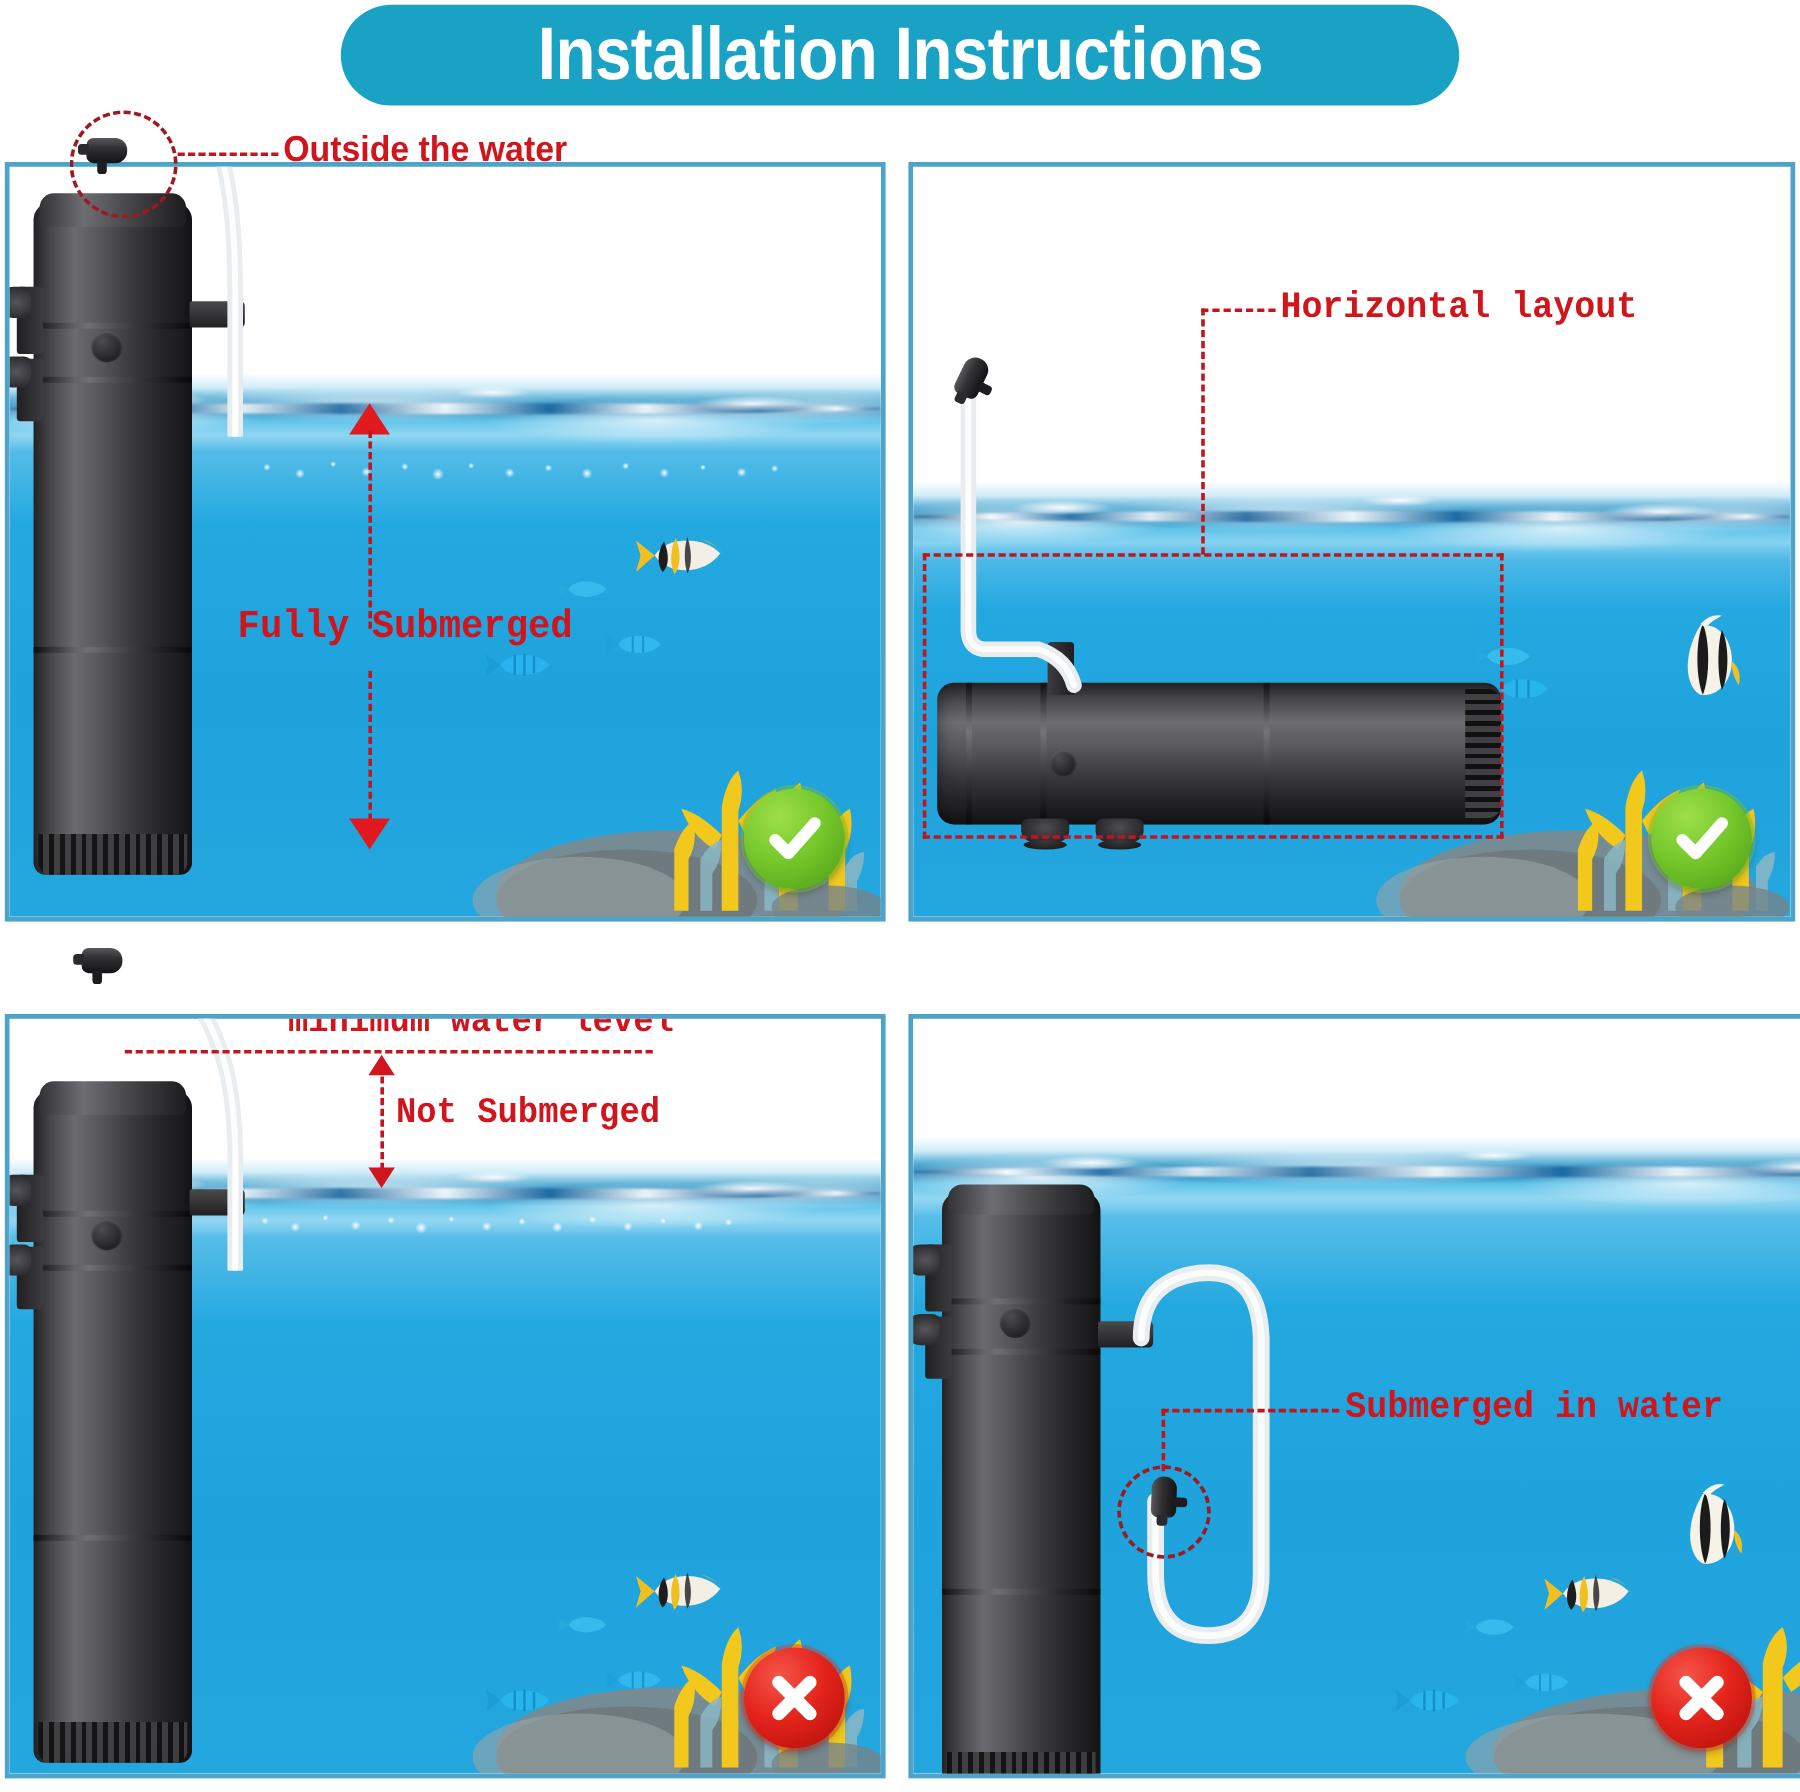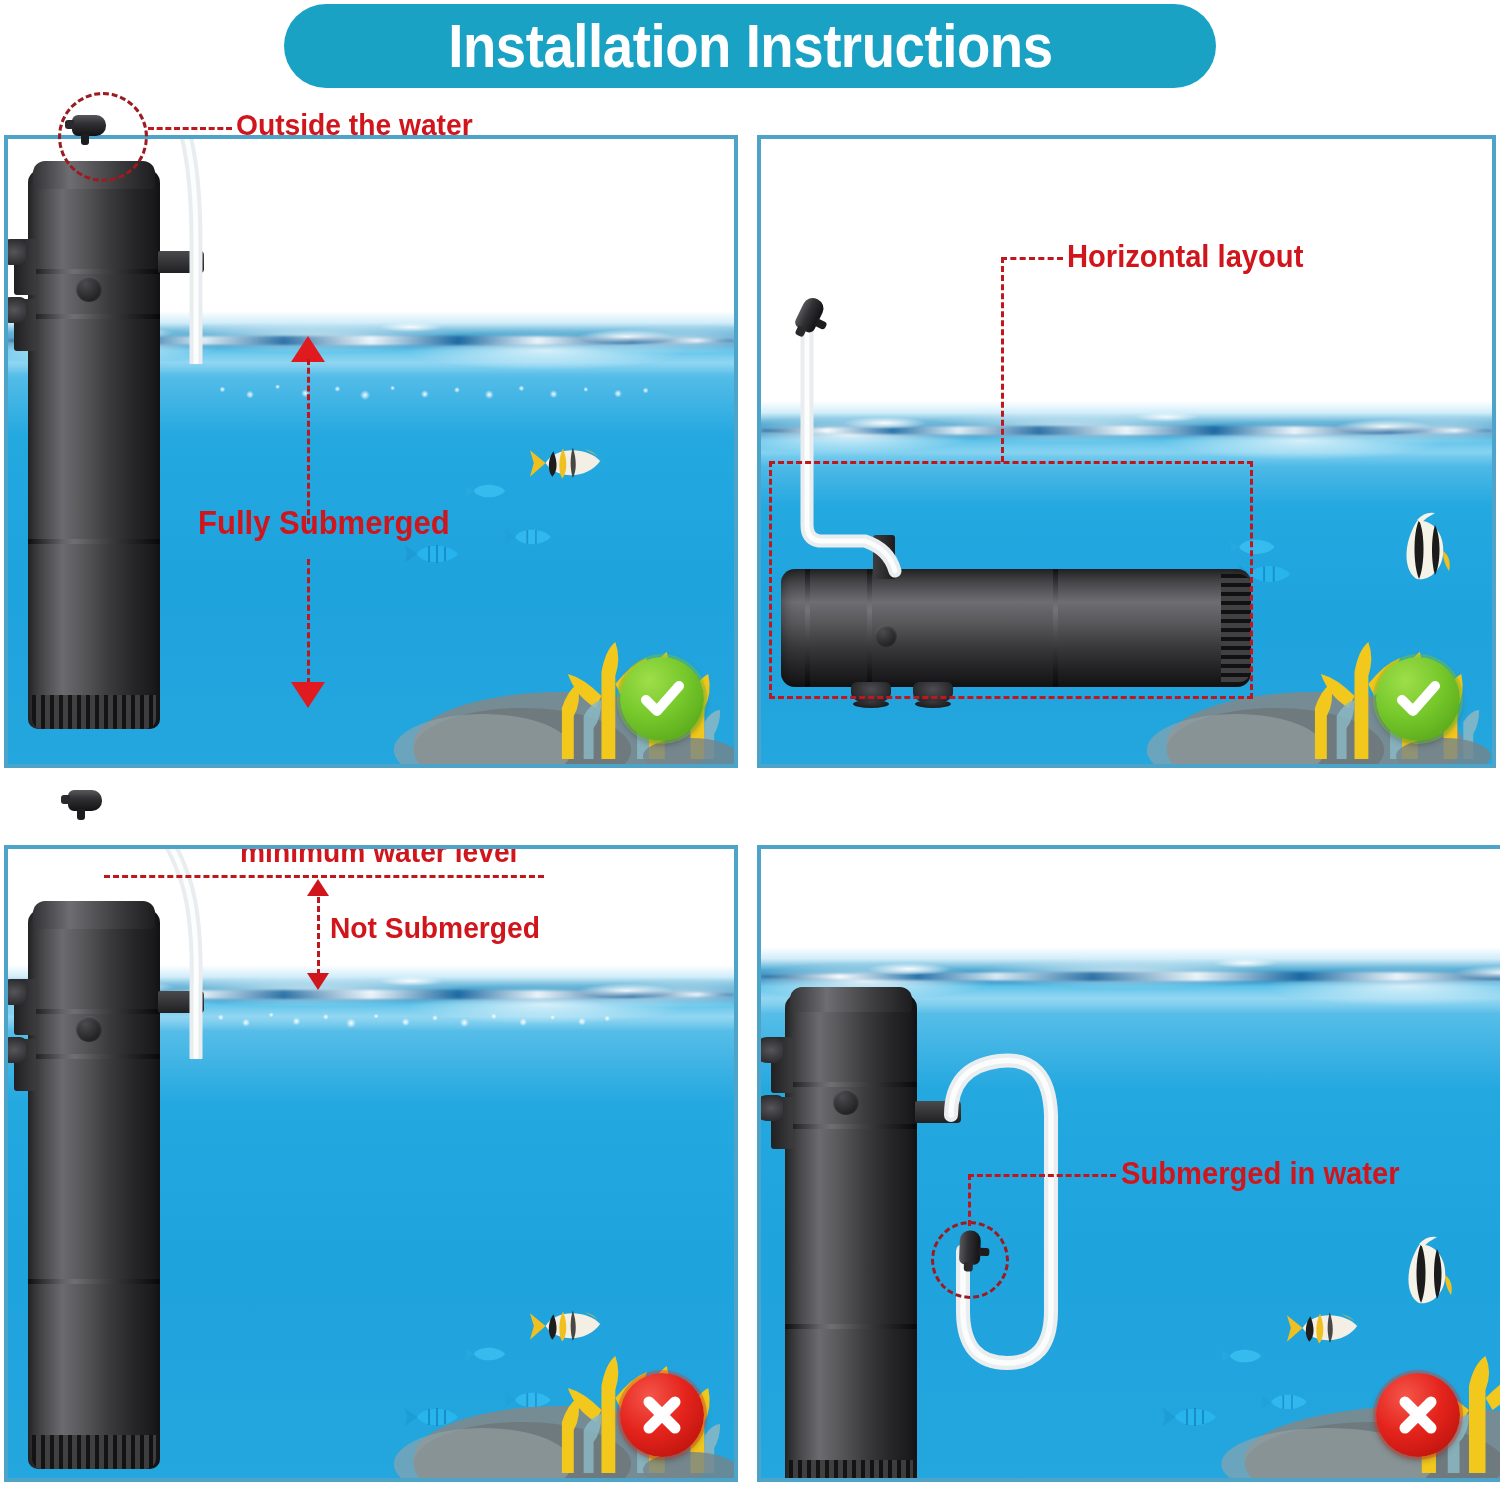--- a/index.html
+++ b/index.html
@@ -34,20 +34,21 @@
   .panel {
     position: absolute;
     border: 4px solid #4ea3c8;
     background: #ffffff;
     overflow: visible;
   }
   .panel .clip {
     position: absolute;
     inset: 0;
     overflow: hidden;
+    font-family: Liberation Mono, monospace;
   }
   .p-tl { left: 4px;   top: 135px;  width: 734px; height: 633px; }
   .p-tr { left: 757px; top: 135px;  width: 739px; height: 633px; }
   .p-bl { left: 4px;   top: 845px;  width: 734px; height: 637px; }
   .p-br { left: 757px; top: 845px;  width: 880px; height: 637px; }
 
   
   .air {
     position: absolute; left: 0; right: 0; top: 0;
     background: #ffffff;

